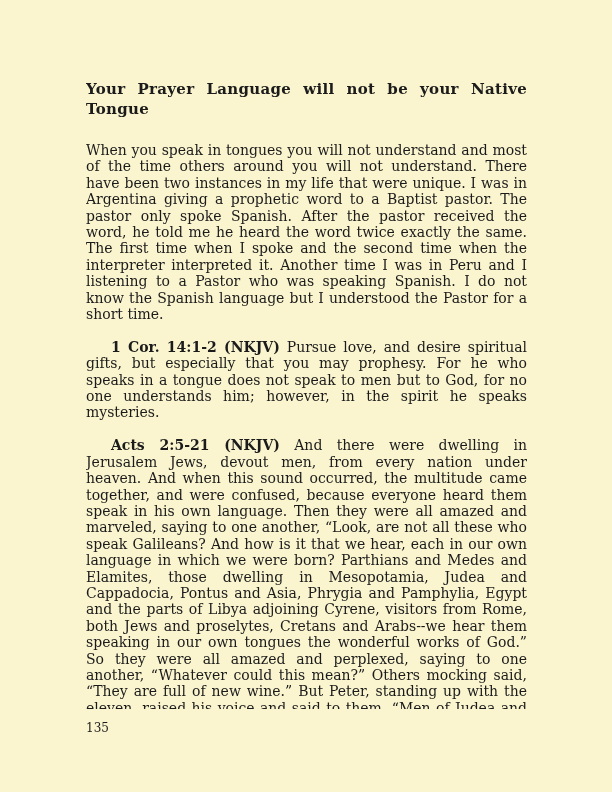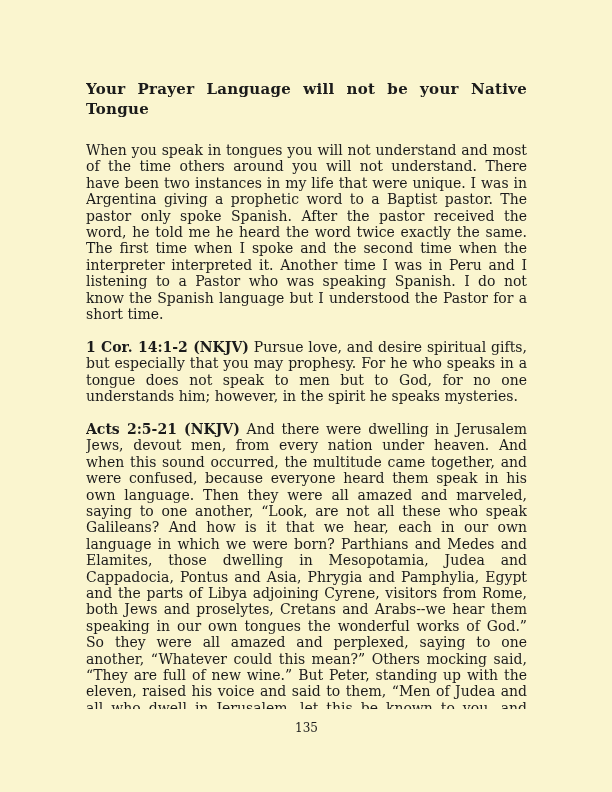--- a/index.html
+++ b/index.html
@@ -39,30 +39,31 @@
     margin: 0 0 23px 0;
   }
   .para {
     font-size: 14px;
     line-height: 16.4px;
     text-align: justify;
     margin: 0 0 16.4px 0;
   }
   .para .lead {
     font-weight: bold;
+    margin-left: 25px;
   }
   .para .lead:empty {
     display: none;
   }
   .footer {
     position: absolute;
     left: 86px;
     top: 720px;
     width: 441px;
-    text-align: center;
+    text-align: left;
     font-size: 12px;
     line-height: 16px;
   }
 </style>
 </head>
 <body>
 
 <div class="page">
 
   <div class="content">

